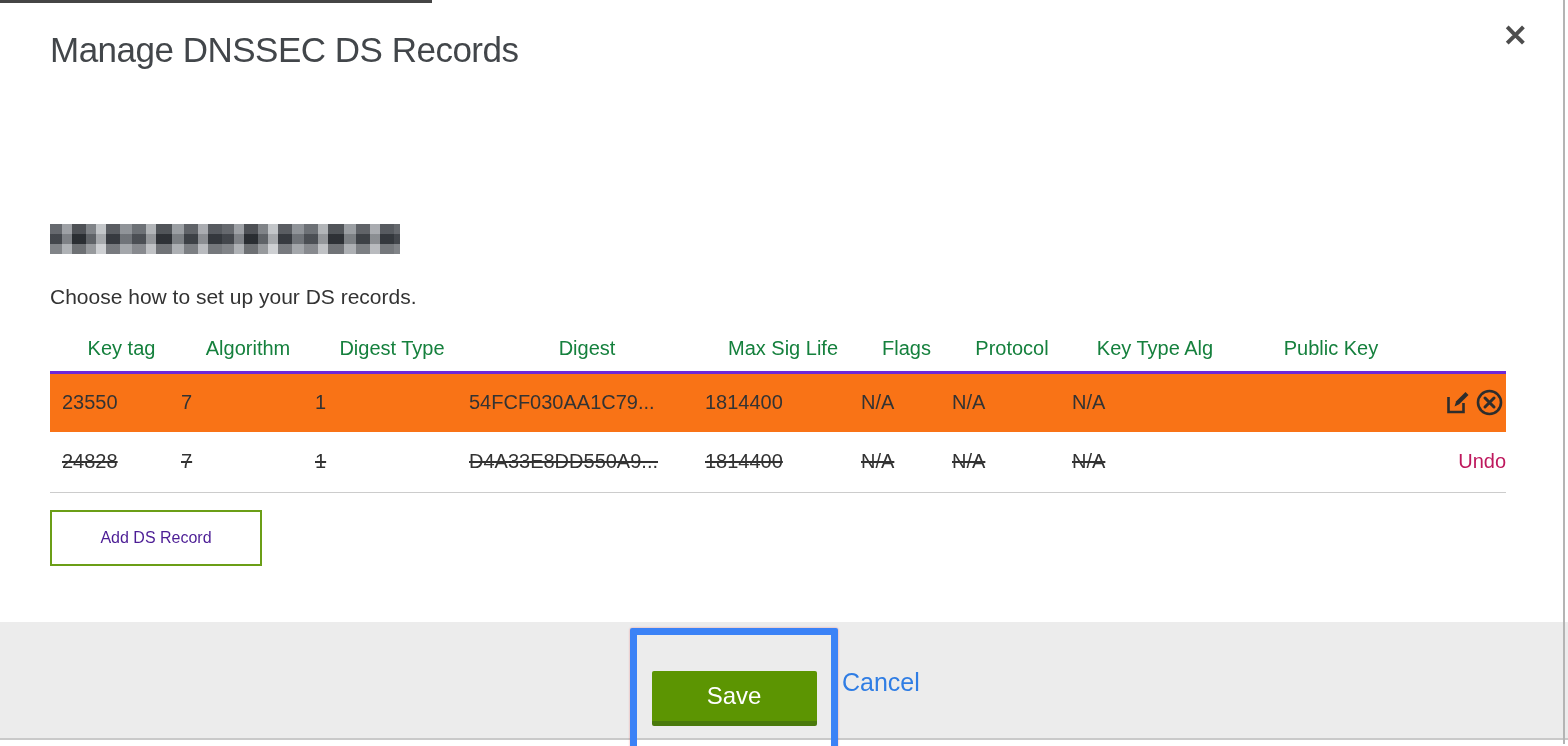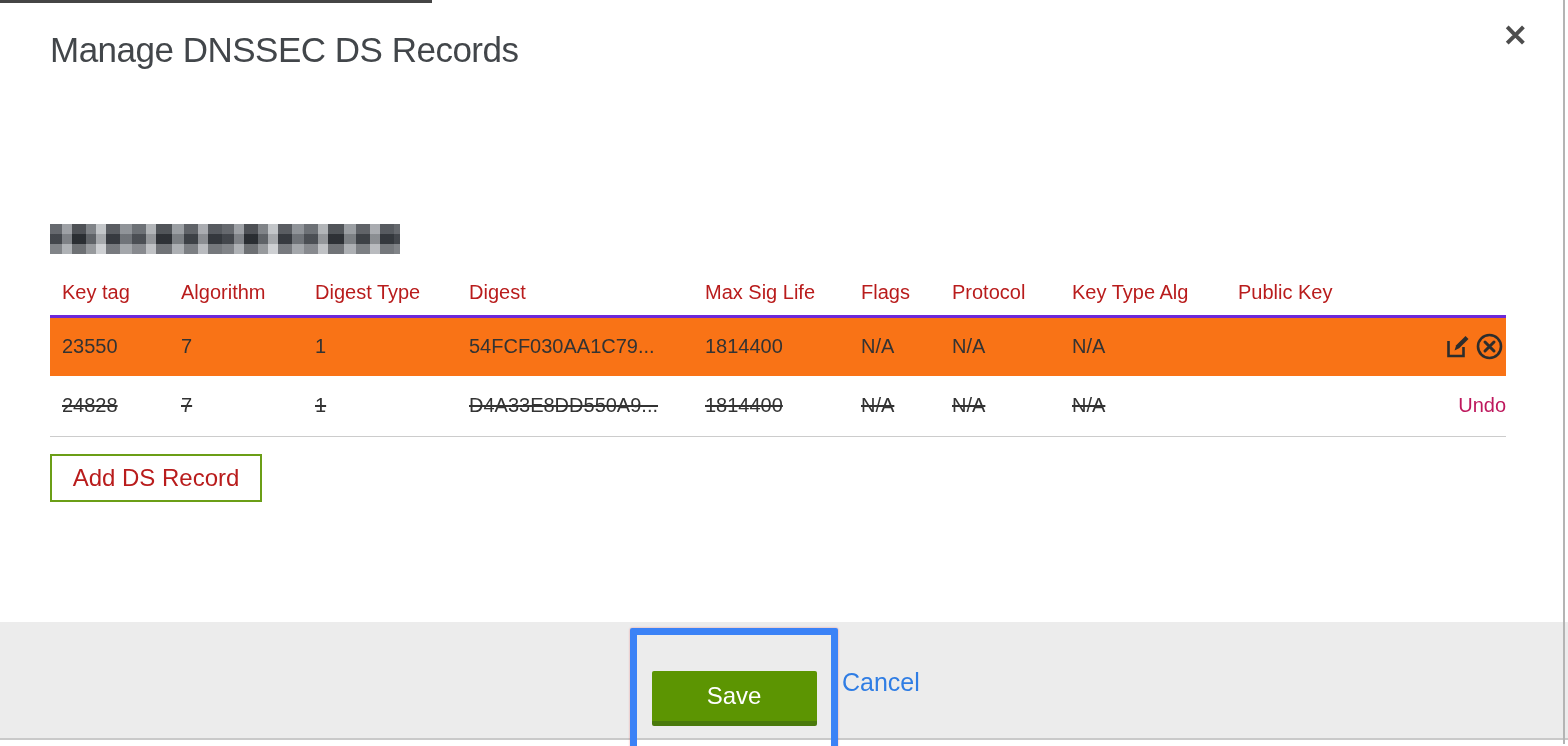--- a/index.html
+++ b/index.html
@@ -44,21 +44,21 @@
   }
 
   table.ds-table {
     margin-top:16px;
     width:1456px;
     border-collapse:collapse;
     table-layout:fixed;
     font-size:20px;
   }
   table.ds-table th {
-    text-align:left; font-weight:400; color:#b91c1c;
+    text-align:center; font-weight:400; color:#15803d;
     height:46px; vertical-align:middle; padding:0;
     white-space:nowrap; overflow:hidden;
   }
   table.ds-table td {
     height:60px; vertical-align:middle; padding:0;
     white-space:nowrap; overflow:hidden; color:#333;
   }
   table.ds-table .pad-first { padding-left:12px; }
   tr.row-normal { background:#f97316; border-top:3px solid #6d28d9; }
   tr.row-deleted { background:#ffffff; border-bottom:1px solid #cccccc; }
@@ -67,25 +67,25 @@
   td.actions-cell { text-align:right; padding-right:10px; }
   .icon-btn { background:none; border:none; padding:0 2px; cursor:pointer; vertical-align:middle; }
   .icon-btn svg { display:block; }
 
   .undo-link {
     color:#be185d; text-decoration:none; font-size:20px; cursor:pointer;
   }
 
   .add-btn {
     margin-top:17px;
-    width:212px; height:48px;
+    width:212px; height:56px;
     background:#ffffff;
     border:2px solid #6b9e17;
-    color:#b91c1c;
-    font-size:24px;
+    color:#4c1d95;
+    font-size:16px;
     font-family:"Liberation Sans", sans-serif;
     cursor:pointer;
   }
 
   .footer {
     position:absolute; left:0; top:622px;
     width:1568px; height:118px;
     background:#ececec;
     border-bottom:2px solid #c9c9c9;
   }
@@ -117,20 +117,21 @@
 
 <div class="top-artifact"></div>
 
 <button class="close-btn">✕</button>
 
 <div class="main">
   <h1 class="title">Manage DNSSEC DS Records</h1>
 
   <div class="redacted-domain"></div>
 
+  <p class="instruction">Choose how to set up your DS records.</p>
 
   <table class="ds-table">
     <colgroup>
       <col style="width:131px">
         <col style="width:134px">
         <col style="width:154px">
       <col style="width:236px">
         <col style="width:156px">
         <col style="width:91px">
       <col style="width:120px">

